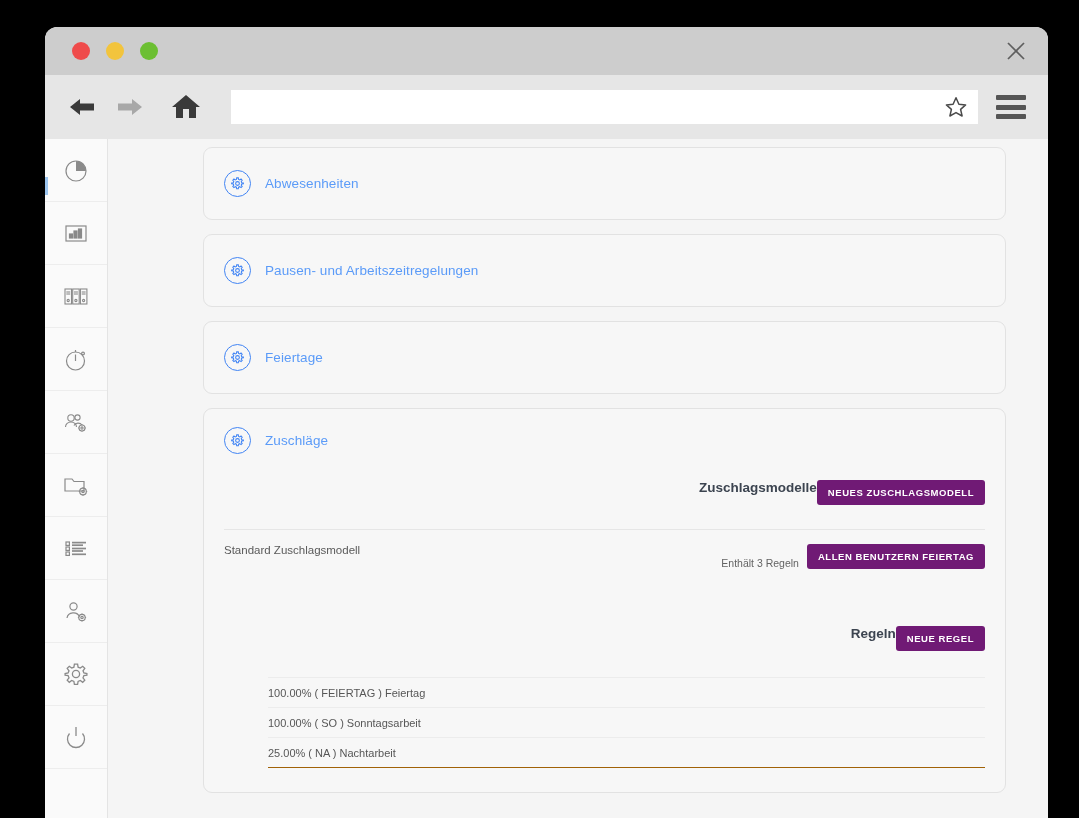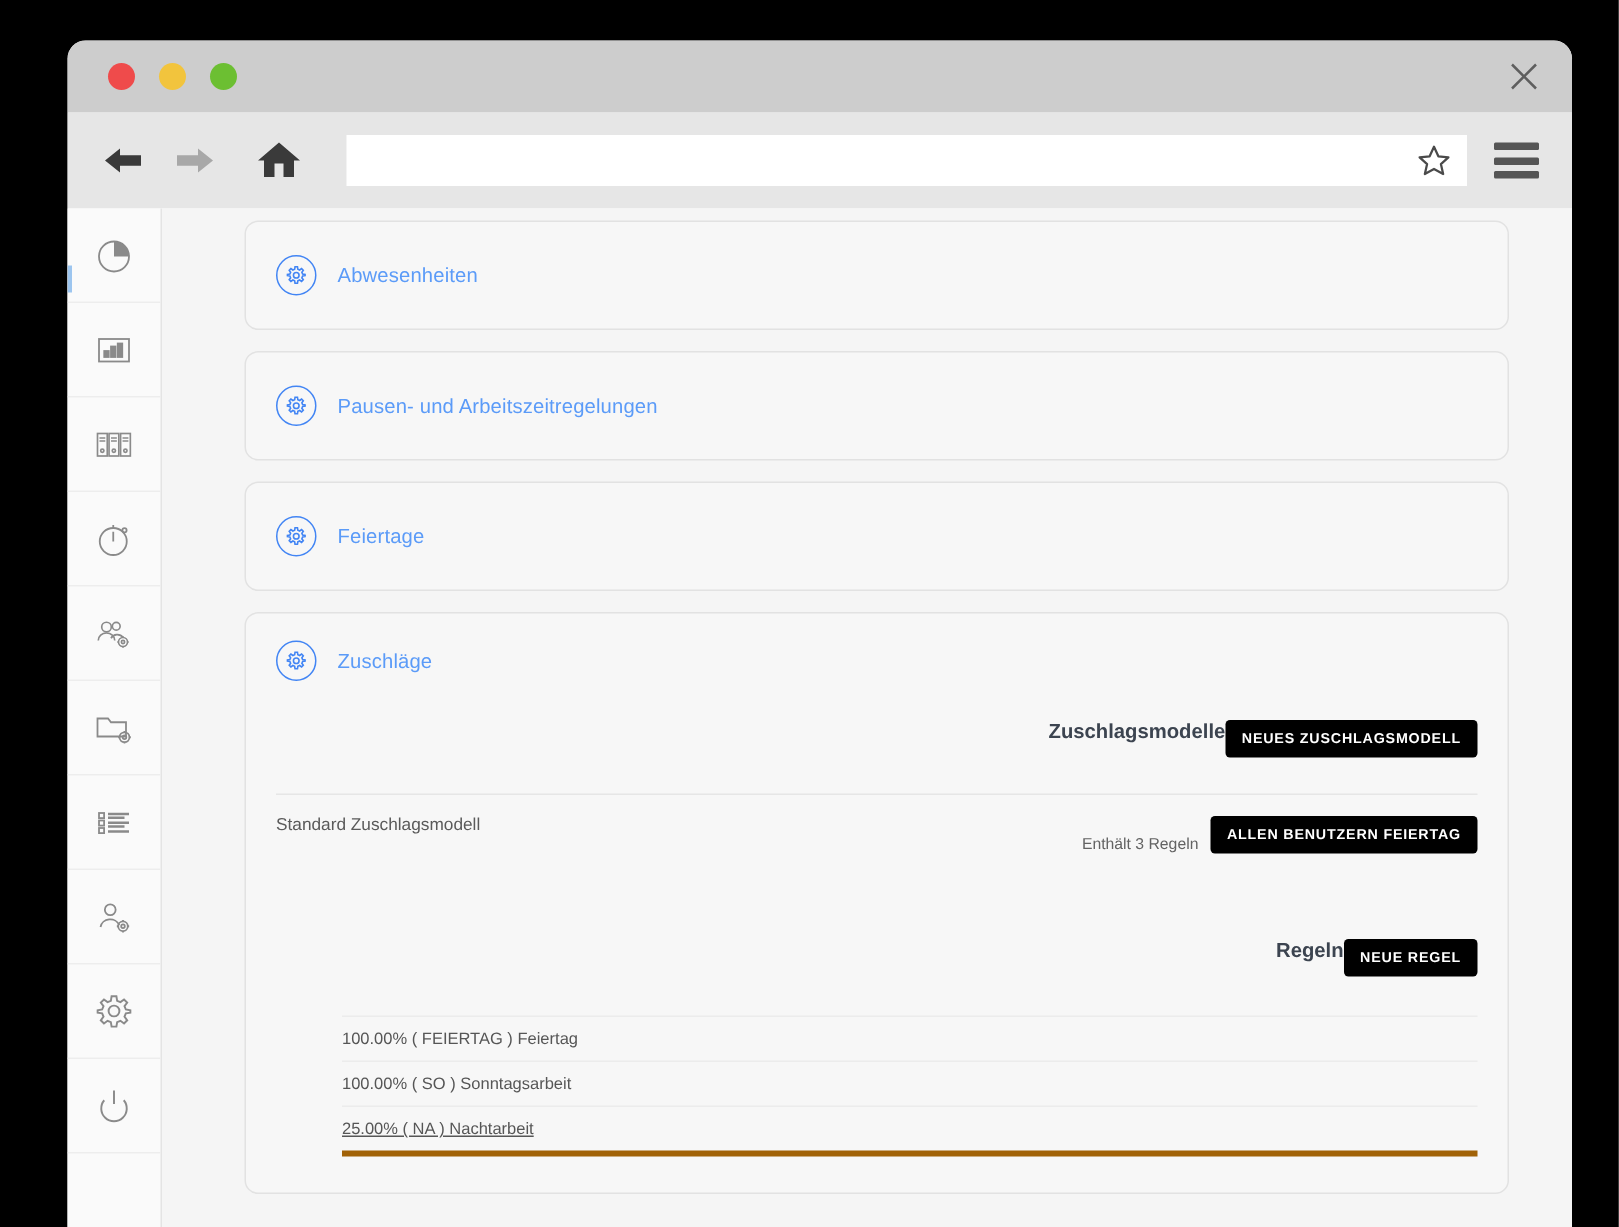--- a/index.html
+++ b/index.html
@@ -119,20 +119,21 @@
     background: #555555;
     border-radius: 1px;
   }
 
   
   .page-body {
     position: relative;
     height: calc(791px - 48px - 64px);
     display: flex;
     background: #f5f5f5;
+    gap: 40px;
   }
 
   
   .sidebar {
     width: 63px;
     background: #fafafa;
     border-right: 1px solid #e4e4e4;
     flex-shrink: 0;
     position: relative;
   }
@@ -201,21 +202,21 @@
     min-height: 30px;
     padding-top: 8px;
   }
   .section-title {
     font-size: 13.5px;
     font-weight: bold;
     color: #3c4450;
   }
 
   .btn-primary {
-    background: #000000;
+    background: #701a75;
     color: #ffffff;
     border: none;
     border-radius: 3px;
     font-size: 9.5px;
     font-weight: bold;
     letter-spacing: 0.55px;
     padding: 7px 11px;
     cursor: pointer;
     font-family: "Liberation Sans", sans-serif;
     white-space: nowrap;
@@ -252,21 +253,21 @@
   .rules-header { padding-top: 20px; }
 
   .rules-list { margin-top: 26px; }
   .rule-row {
     border-top: 1px solid #ececec;
     padding: 9px 0 8px 0;
     font-size: 11px;
     color: #565656;
     margin-left: 44px;
   }
-  .rule-row:last-child { border-bottom: 4px solid #a16207; text-decoration: underline; }
+  .rule-row:last-child { border-bottom: 1px solid #a16207; }
 </style>
 </head>
 <body>
 
 <div class="browser-window">
 
   <div class="titlebar">
     <div class="traffic-lights">
       <div class="light light-close"></div>
       <div class="light light-min"></div>

